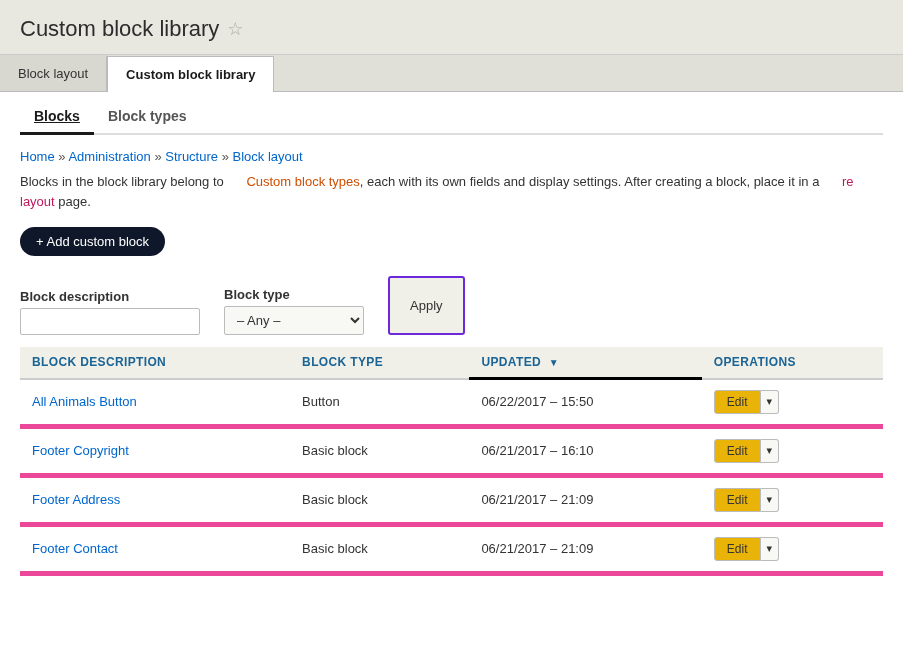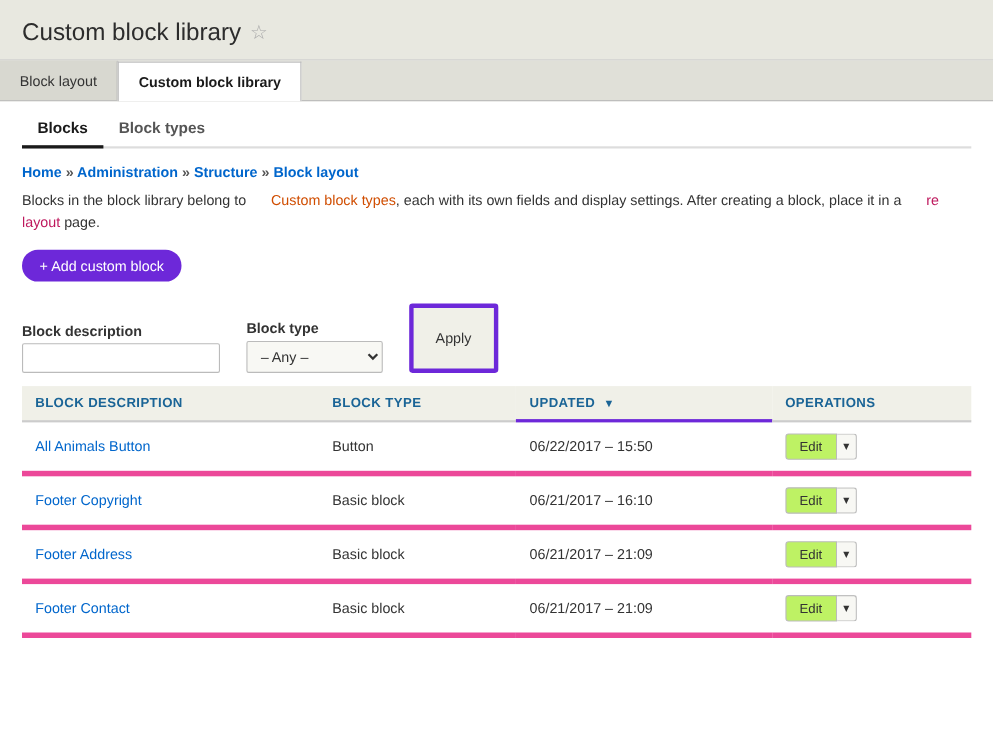--- a/index.html
+++ b/index.html
@@ -61,42 +61,42 @@
       font-size: 14px;
       font-weight: 600;
       cursor: pointer;
       color: #555;
       border-bottom: 3px solid transparent;
       margin-bottom: -2px;
     }
     .sub-tab.active {
       color: #1a1a1a;
       border-bottom-color: #1a1a1a;
+      text-decoration: underline;
     }
 
     .breadcrumb {
       margin: 14px 0 8px 0;
       font-size: 13px;
       color: #555;
-      font-weight: bold;
     }
     .breadcrumb a { color: #0066cc; text-decoration: none; }
     .breadcrumb span { color: #555; }
 
     .description-text {
       font-size: 13px;
       line-height: 1.5;
       margin-bottom: 16px;
       color: #333;
     }
     .description-text a { color: #d04d00; text-decoration: none; margin-left: 19px; }
 
     .add-btn {
       display: inline-block;
-      background: #6d28d9;
+      background: #0f172a;
       color: #fff;
       border: none;
       border-radius: 20px;
       padding: 7px 16px;
       font-size: 13px;
       cursor: pointer;
       margin-bottom: 20px;
     }
 
     .filter-row {
@@ -114,31 +114,31 @@
     }
     .filter-group input[type="text"] {
       width: 180px;
       padding: 5px 8px;
       border: 1px solid #bbb;
       font-size: 13px;
       color: #333;
       border-radius: 2px;
     }
     .filter-group select {
-      width: 124px;
+      width: 140px;
       padding: 5px 8px;
       border: 1px solid #bbb;
       font-size: 13px;
       color: #333;
       background: #f8f8f4;
       border-radius: 2px;
     }
     .apply-btn {
       padding: 20px 20px;
-      border: 4px solid #6d28d9;
+      border: 2px solid #6d28d9;
       background: #f0f0e8;
       font-size: 13px;
       cursor: pointer;
       border-radius: 3px;
       color: #333;
     }
 
     .data-table {
       width: 100%;
       border-collapse: collapse;
@@ -150,40 +150,40 @@
     .data-table th {
       text-align: left;
       padding: 8px 12px;
       font-size: 12px;
       font-weight: 700;
       color: #1a6496;
       letter-spacing: 0.03em;
       border-bottom: 2px solid #ccc;
     }
     .data-table th.sorted {
-      border-bottom: 3px solid #6d28d9;
+      border-bottom: 3px solid #000000;
     }
     .data-table td {
       padding: 10px 12px;
       font-size: 13px;
       border-bottom: 5px solid #ec4899;
       color: #333;
     }
     .data-table td a { color: #0066cc; text-decoration: none; }
 
     .sort-icon { margin-left: 4px; font-size: 10px; color: #1a6496; }
 
     .ops-cell {
       display: flex;
       gap: 0;
     }
     .edit-btn {
       padding: 4px 12px;
       border: 1px solid #bbb;
-      background: #bef264;
+      background: #eab308;
       font-size: 12px;
       cursor: pointer;
       border-radius: 3px 0 0 3px;
       color: #333;
     }
     .dropdown-btn {
       padding: 4px 6px;
       border: 1px solid #bbb;
       border-left: none;
       background: #f8f8f4;

